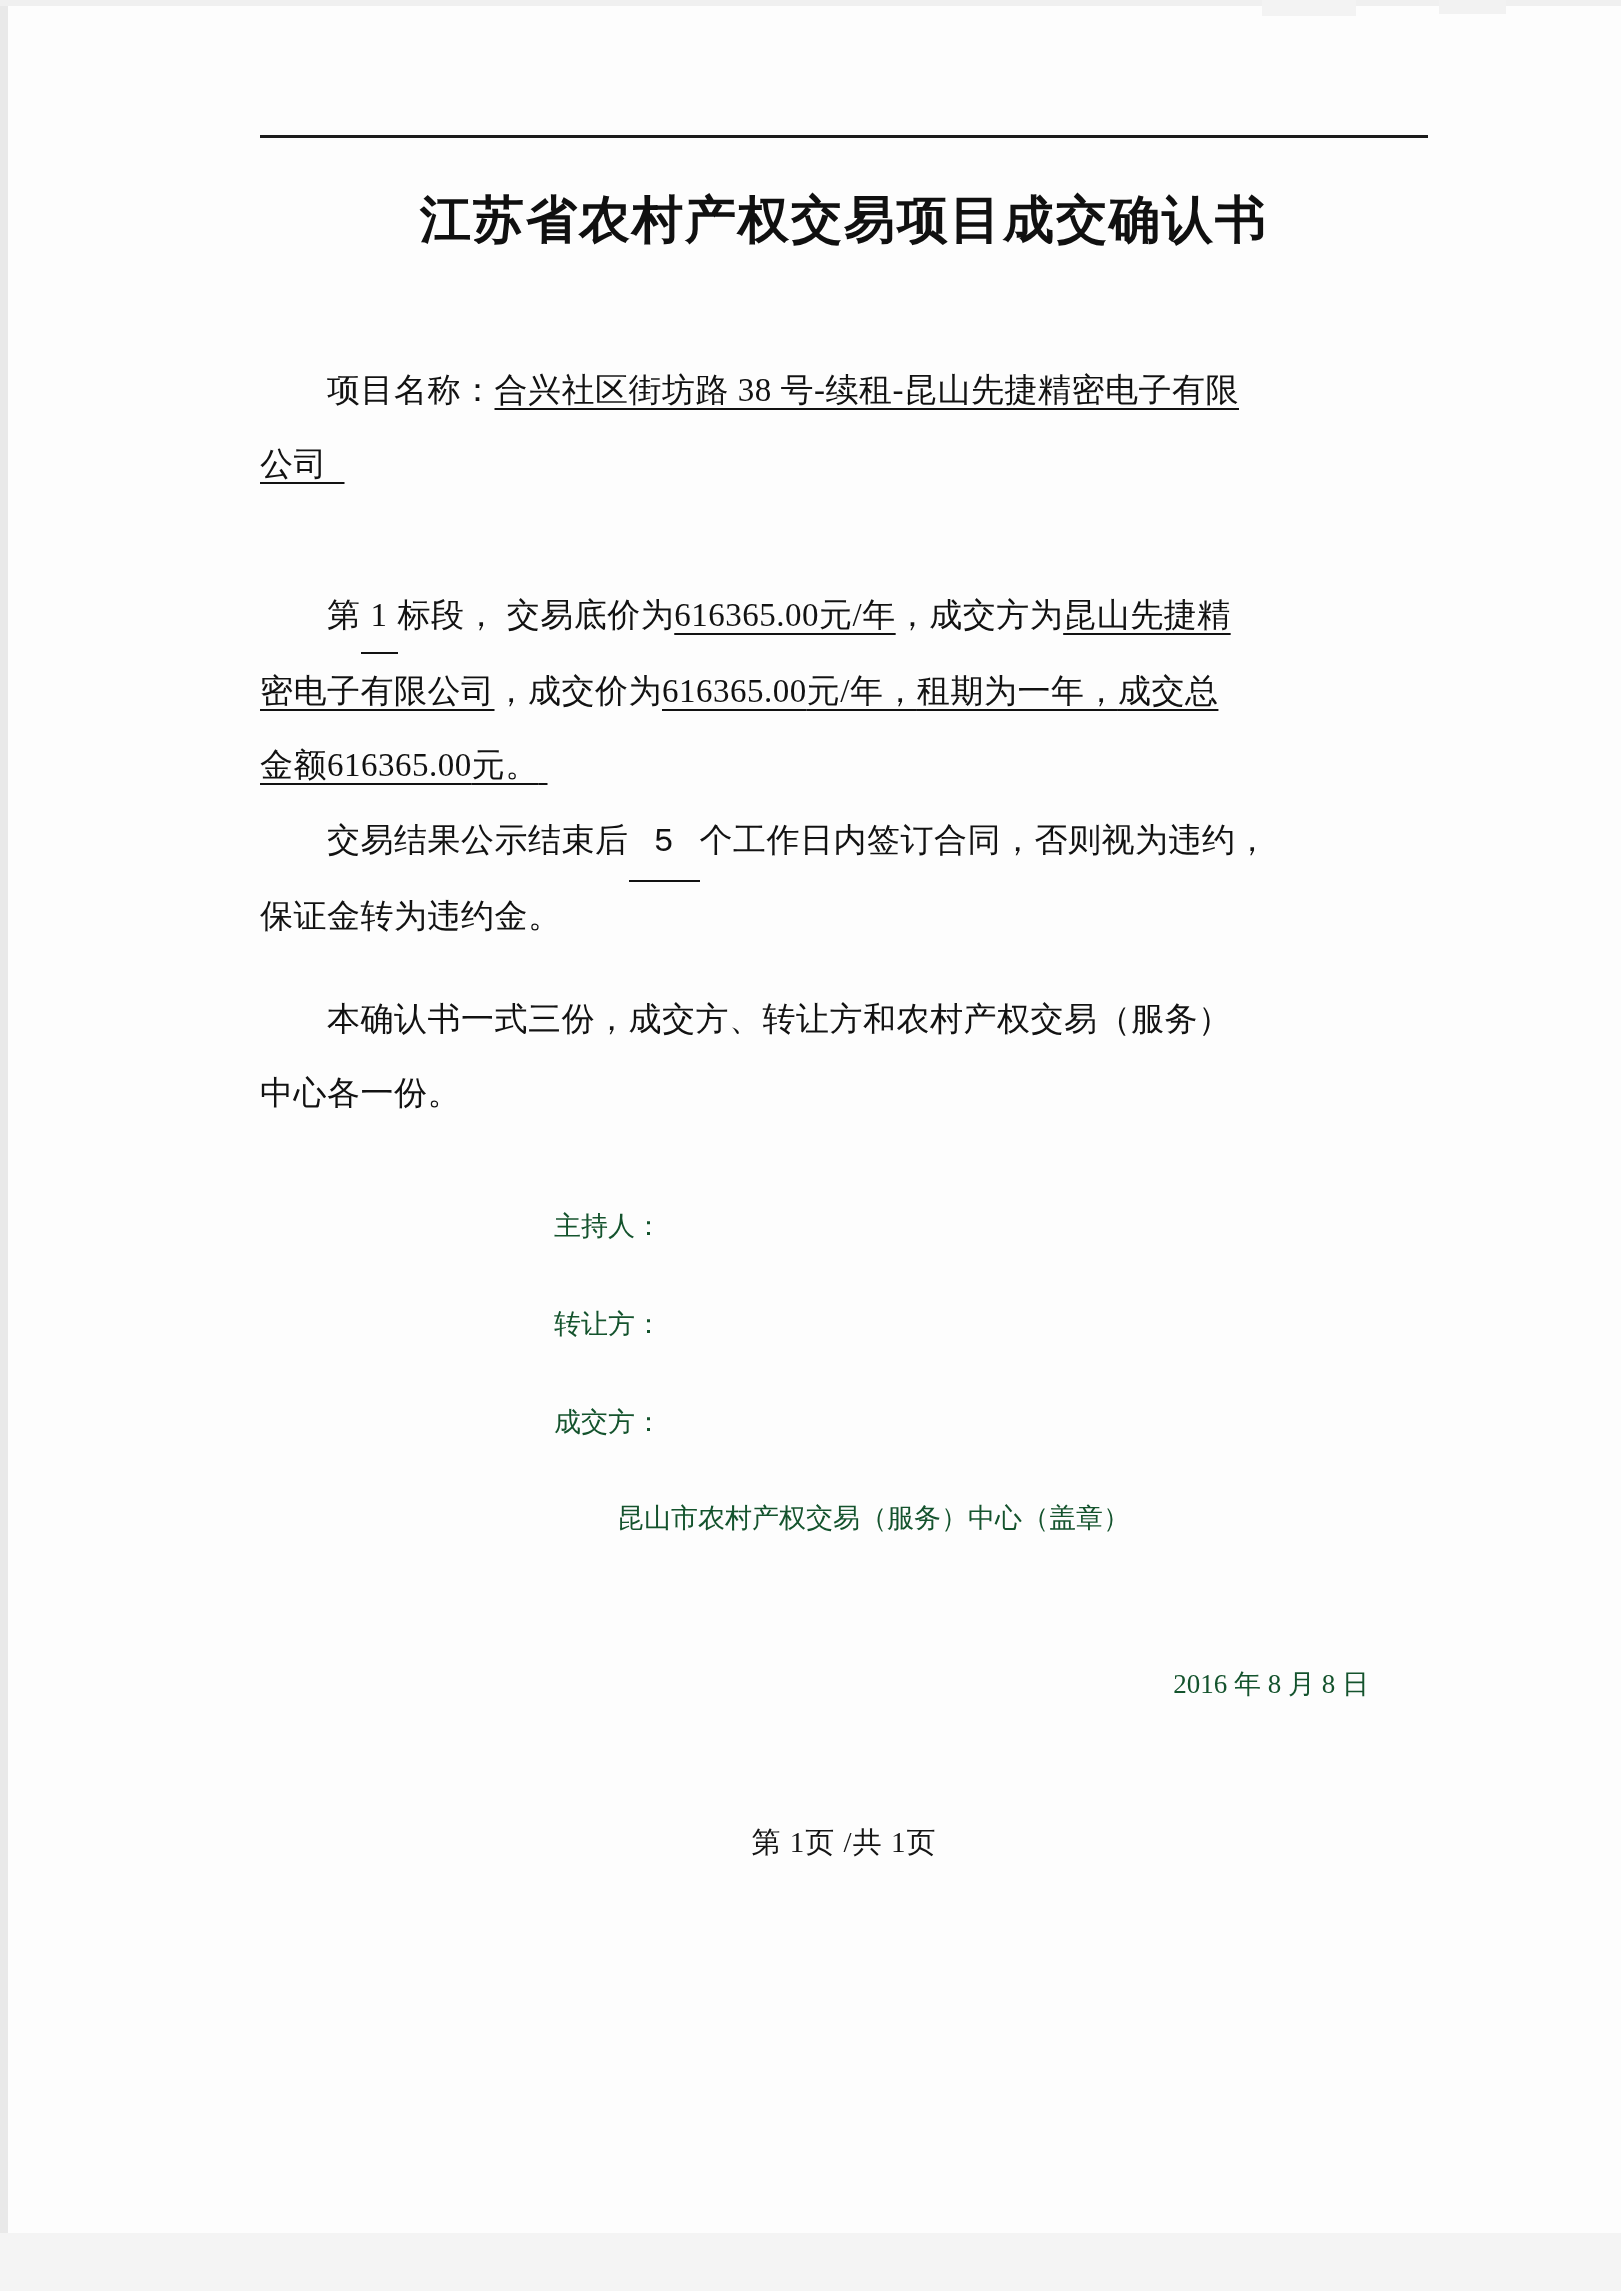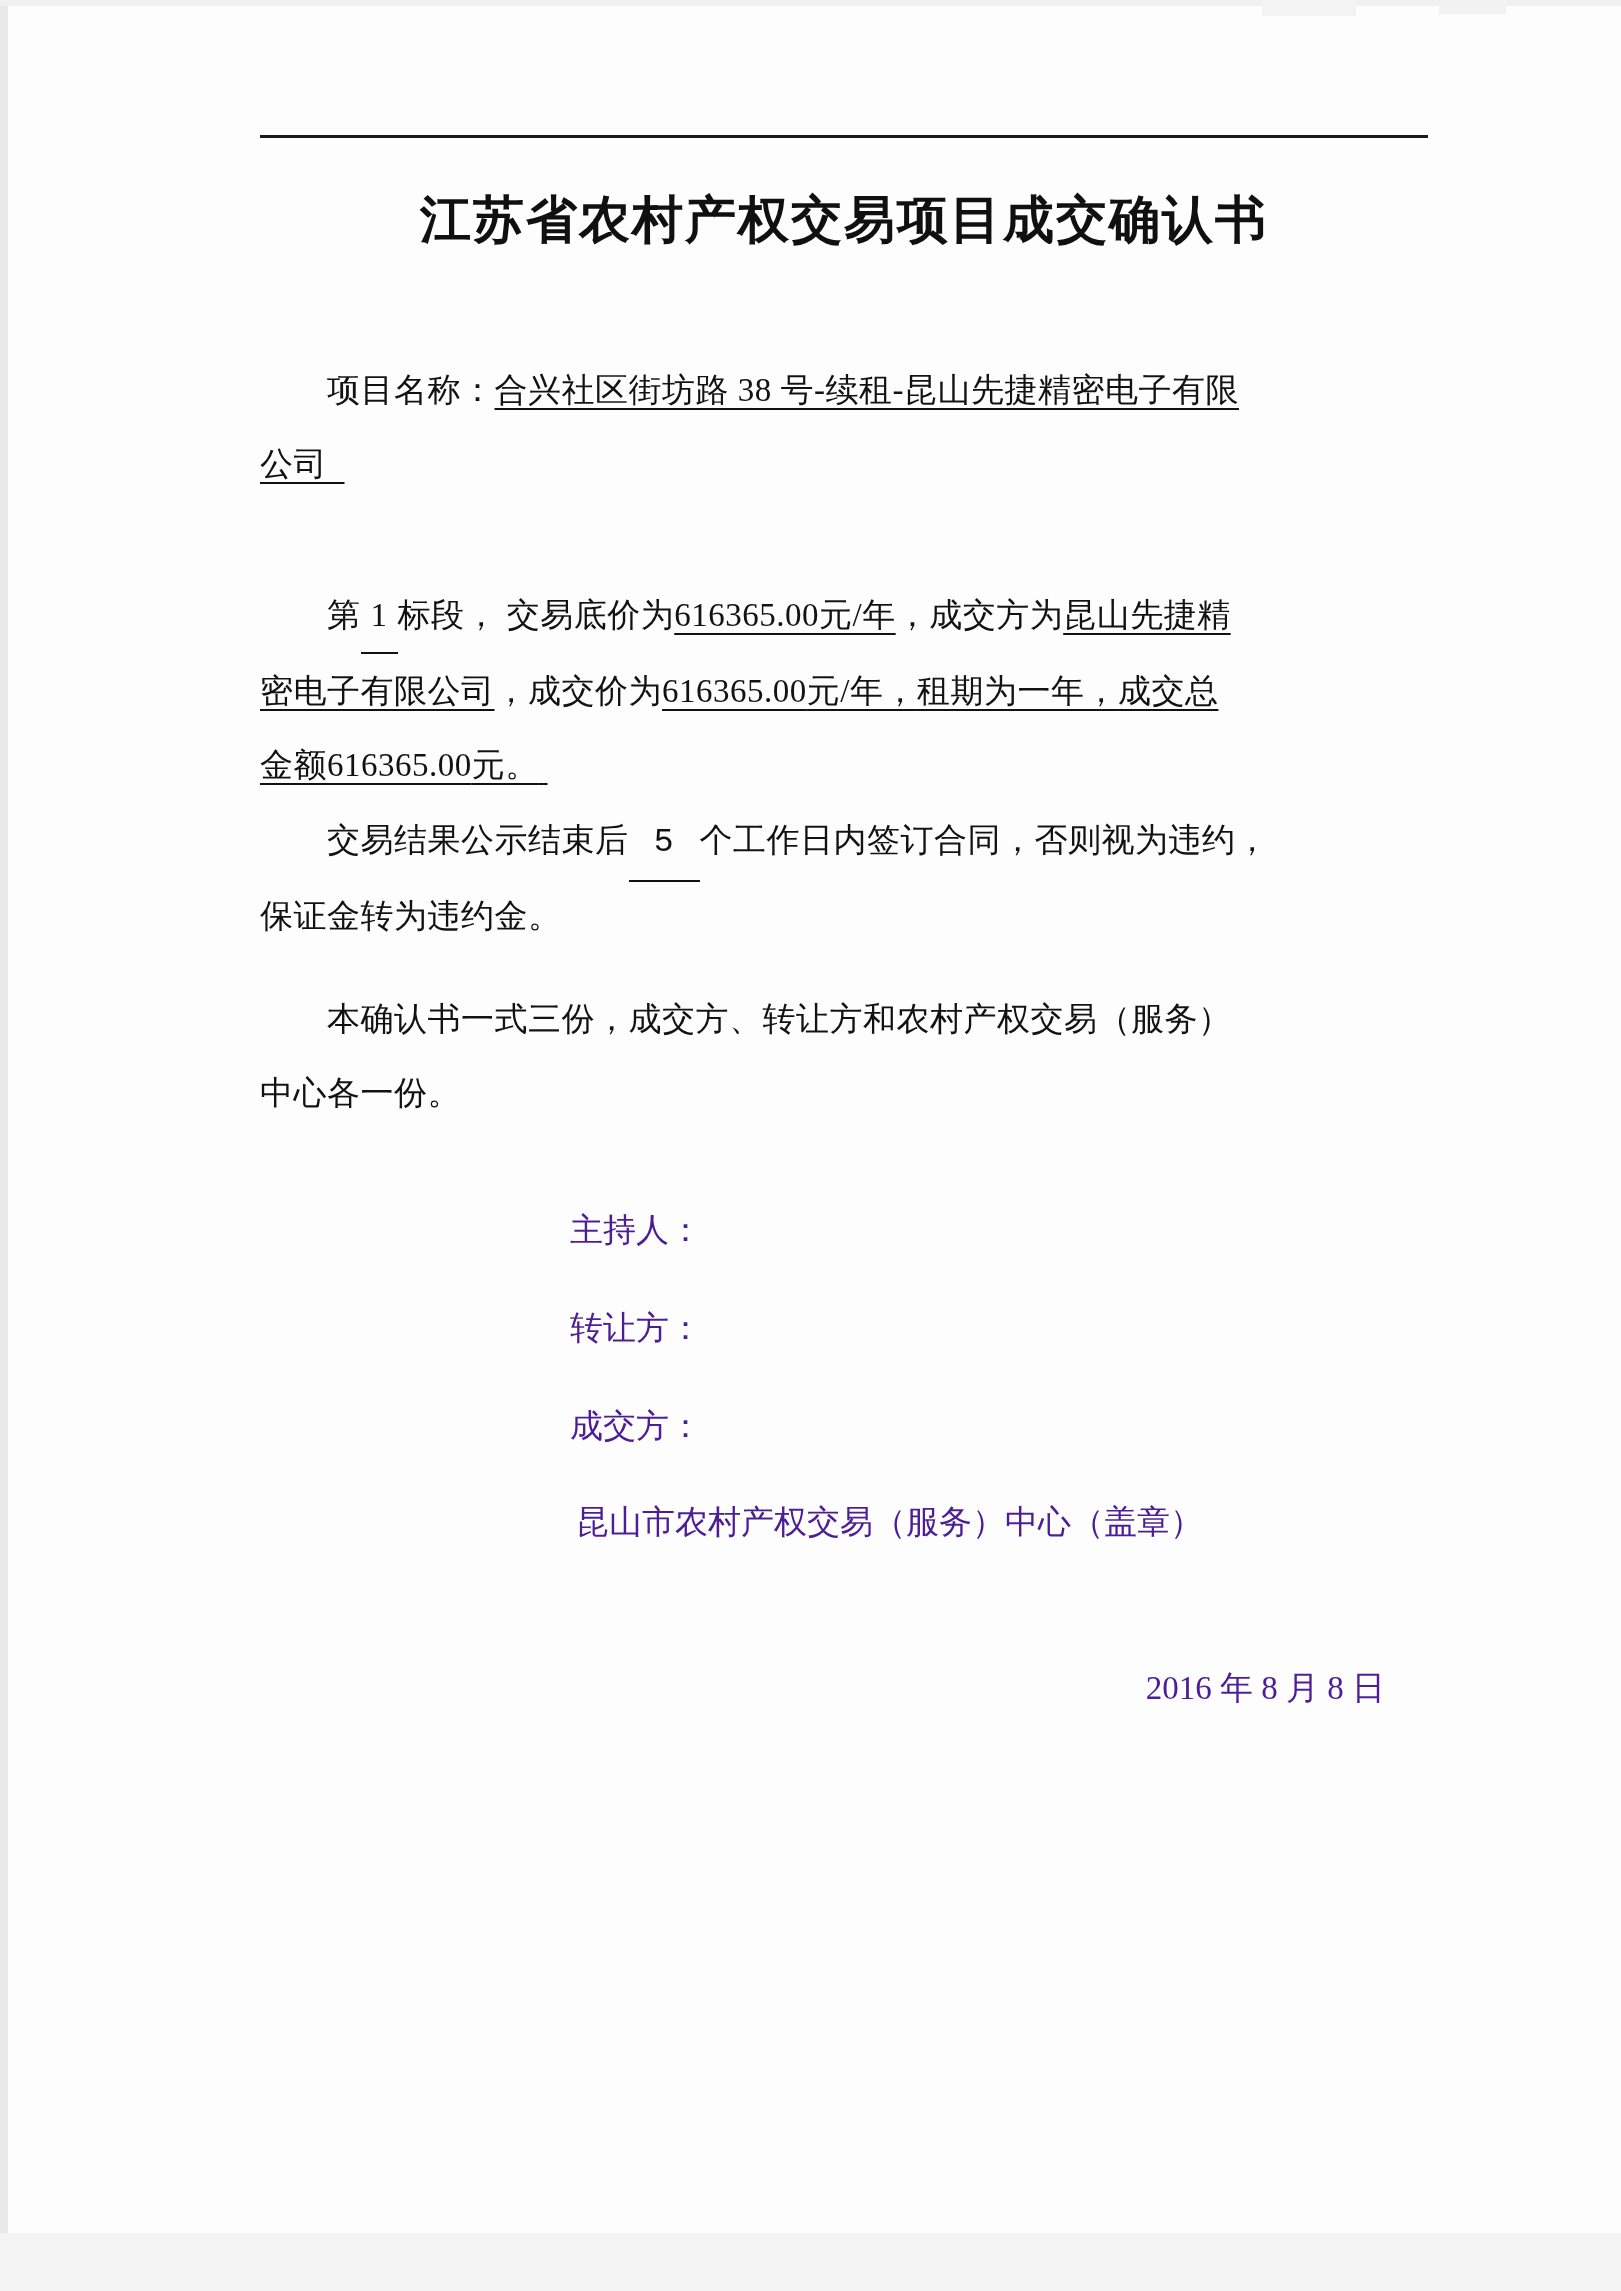--- a/index.html
+++ b/index.html
@@ -133,24 +133,24 @@
   #p-copies {
     left: 0;
     top: 982px;
     width: 1168px;
   }
 
   .indent { display: inline-block; width: 67px; }
 
   .sig-block {
     position: absolute;
-    left: 16px;
-    width: 1168px;
-    font-size: 33px;
-    color: #4c1d95;
+    left: 0;
+    width: 1168px;
+    font-size: 27px;
+    color: #14532d;
   }
   #sig-host   { top: 1208px; }
   #sig-trans  { top: 1306px; }
   #sig-buyer  { top: 1404px; }
   #sig-center { top: 1500px; }
   #sig-date   { top: 1666px; }
   .sig-host-inner, .sig-trans-inner, .sig-buyer-inner {
     display: block;
     padding-left: 294px;
     text-align: left;
@@ -219,15 +219,16 @@
     <div class="sig-block" id="sig-buyer">
       <span class="sig-buyer-inner">成交方：</span>
     </div>
     <div class="sig-block" id="sig-center">
       <span class="sig-center-inner">昆山市农村产权交易（服务）中心（盖章）</span>
     </div>
     <div class="sig-block" id="sig-date">
       <span class="sig-date-inner">2016 年 8 月 8 日</span>
     </div>
 
+    <div class="footer">第 1页 /共 1页</div>
   </div>
 </div>
 
 
 </body></html>

